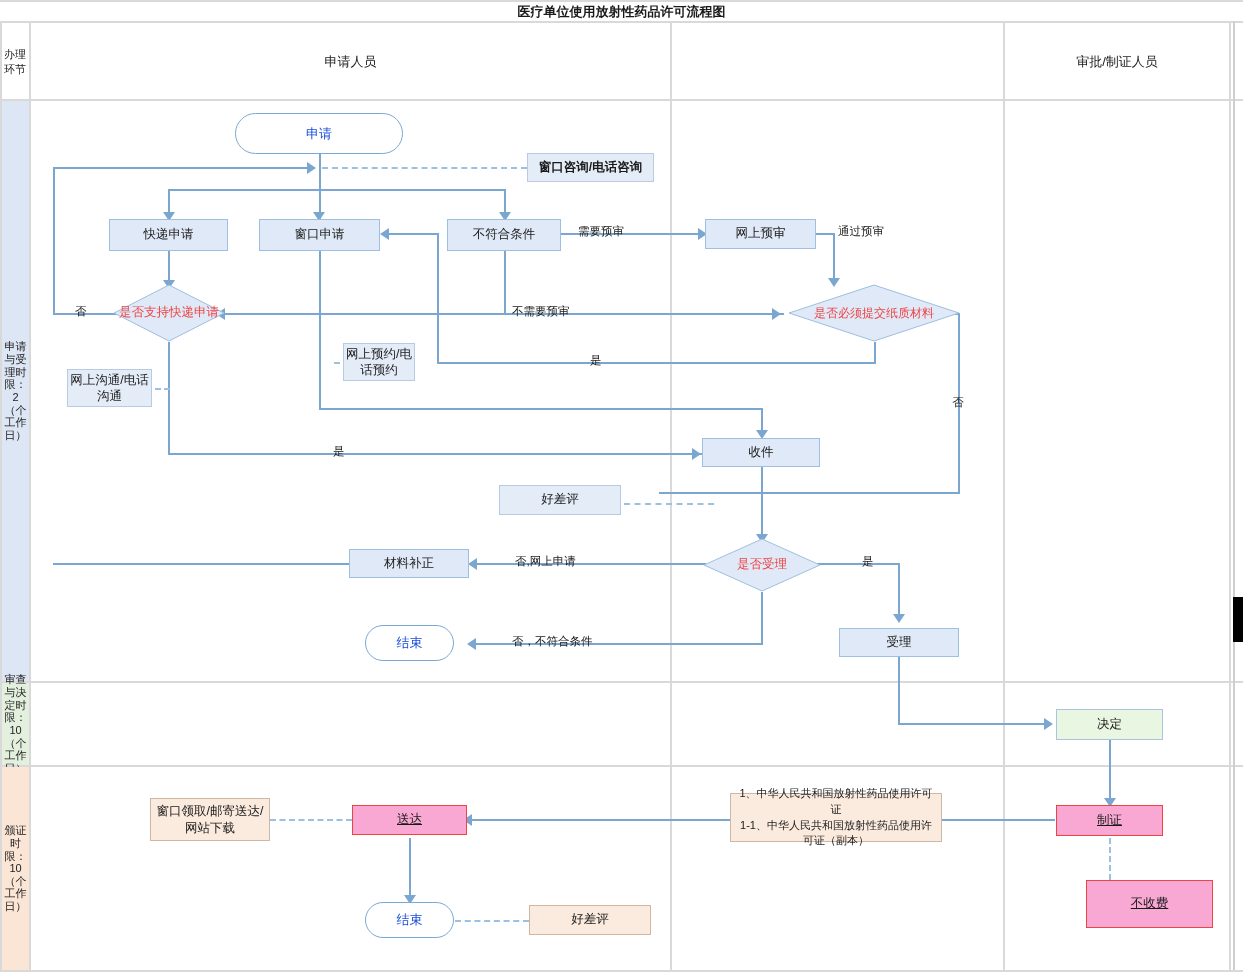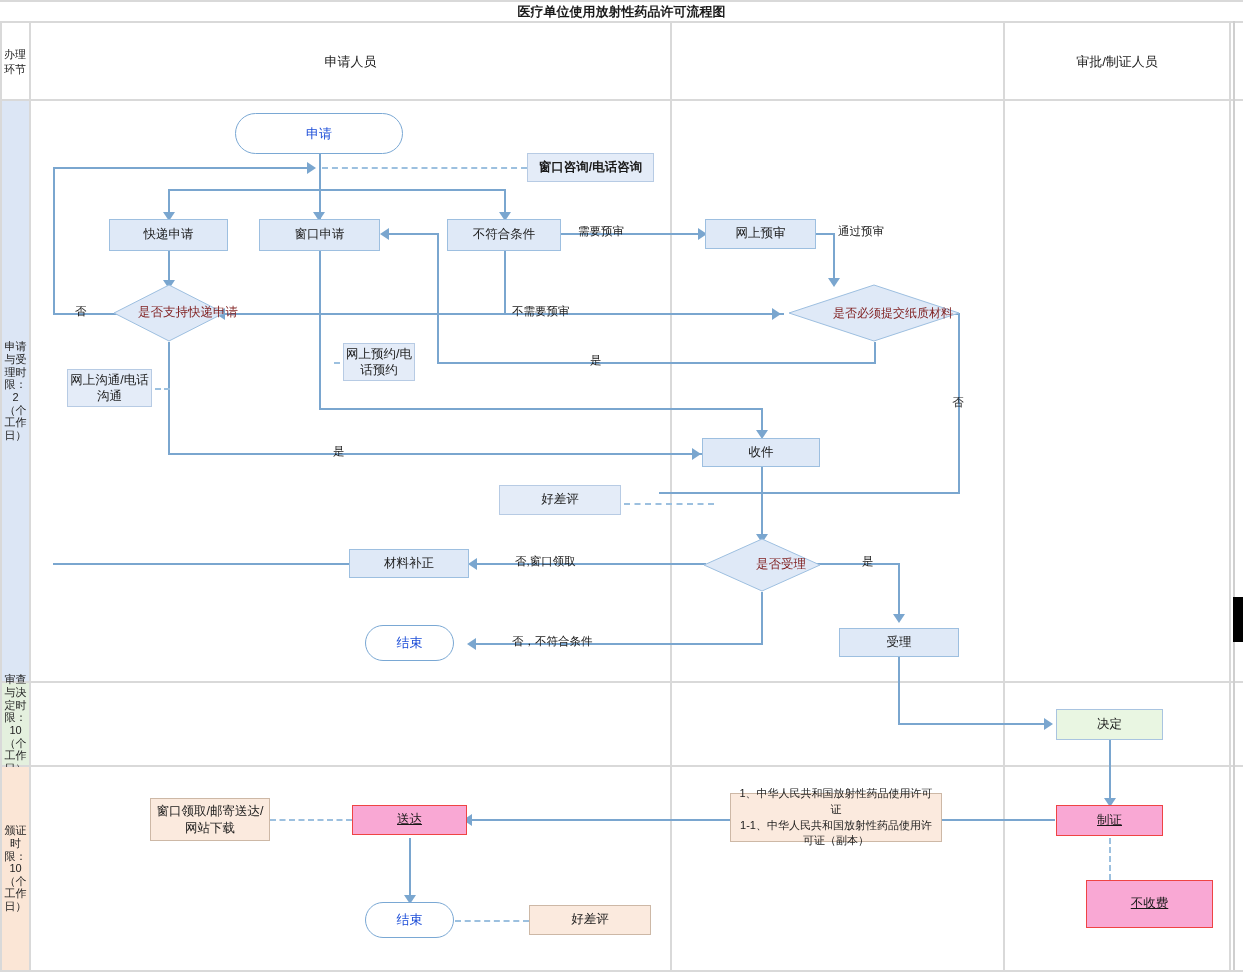--- a/index.html
+++ b/index.html
@@ -36,21 +36,21 @@
   .note-blue{background:#e4ecf8;border:1px solid #b7cbe4;}
   .note-peach{background:#fbeade;border:1px solid #cdb8a6;}
 
   .pill{position:absolute;box-sizing:border-box;border:1.5px solid #7aa8d4;
         border-radius:26px;background:#fff;display:flex;align-items:center;
         justify-content:center;font-size:13px;color:#1d4ed8;}
 
   .diamond{position:absolute;}
   .diamond .dlabel{position:absolute;left:0;top:0;width:100%;height:100%;
         display:flex;align-items:center;justify-content:center;text-align:center;
-        font-size:12.5px;line-height:1.25;color:#7f1d1d;margin-left:19px;}
+        font-size:12.5px;line-height:1.25;color:#ef4444;}
 
   
   .conn{position:absolute;background:#7aa6cf;}
   .ch{height:2px;}
   .cv{width:2px;}
   .dash-h{position:absolute;height:0;border-top:2px dashed #9cc0df;}
   .dash-v{position:absolute;width:0;border-left:2px dashed #9cc0df;}
 
   .arrow{position:absolute;width:0;height:0;}
   .ar-down{border-left:6px solid transparent;border-right:6px solid transparent;border-top:9px solid #7aa6cf;}
@@ -168,21 +168,21 @@
   <div class="conn cv" style="left:958px;top:313px;height:180px;"></div>
   <div class="conn ch" style="left:659px;top:492px;width:301px;"></div>
   <div class="elabel-v" style="left:952px;top:396px;">否</div>
 
   <div class="dash-h" style="left:624px;top:503px;width:90px;"></div>
 
   <div class="conn cv" style="left:761px;top:467px;height:72px;"></div>
   <div class="arrow ar-down" style="left:756px;top:534px;"></div>
 
   <div class="conn ch" style="left:471px;top:563px;width:235px;"></div>
-  <div class="elabel" style="left:515px;top:554px;">否,窗口领取</div>
+  <div class="elabel" style="left:515px;top:554px;">否,网上申请</div>
   <div class="arrow ar-left" style="left:468px;top:558px;"></div>
 
   <div class="conn ch" style="left:53px;top:563px;width:296px;"></div>
 
   <div class="conn cv" style="left:761px;top:592px;height:52px;"></div>
   <div class="conn ch" style="left:470px;top:643px;width:293px;"></div>
   <div class="elabel" style="left:512px;top:634px;">否，不符合条件</div>
   <div class="arrow ar-left" style="left:467px;top:638px;"></div>
 
   <div class="conn ch" style="left:812px;top:563px;width:88px;"></div>

